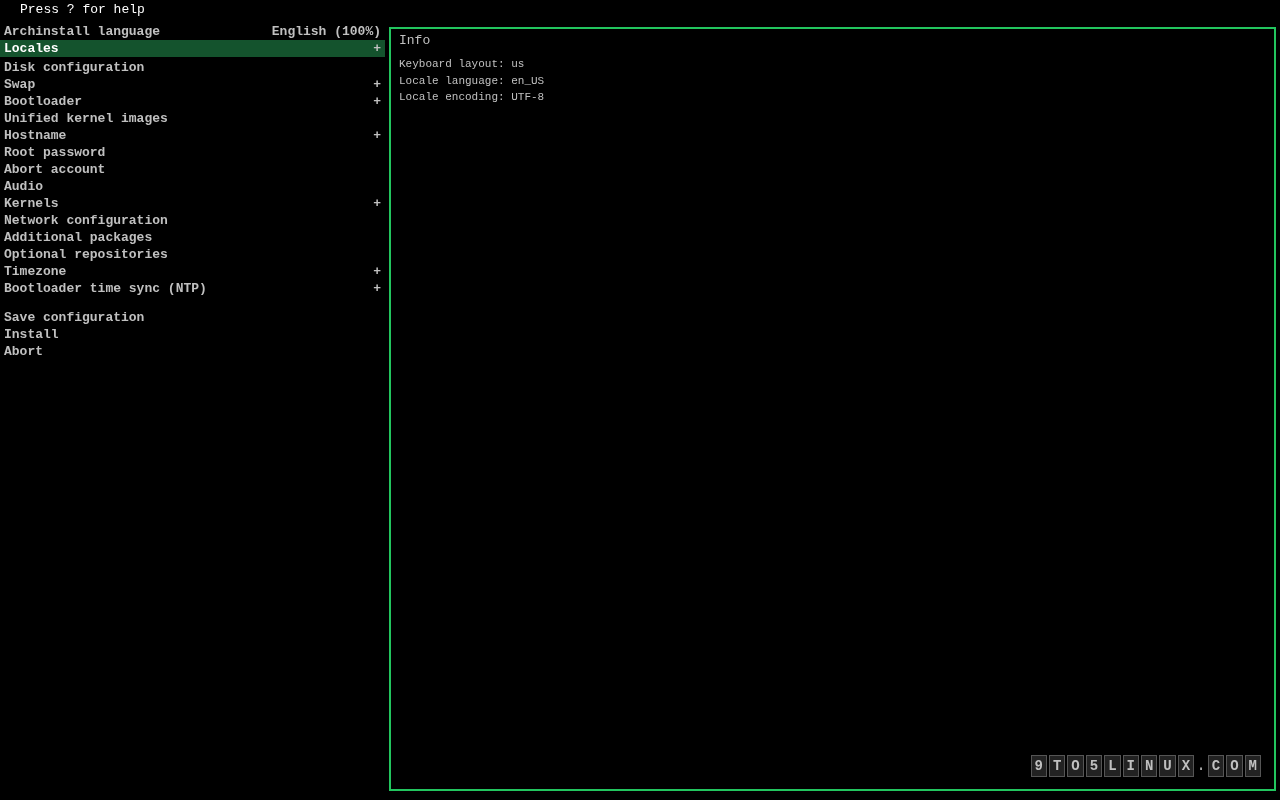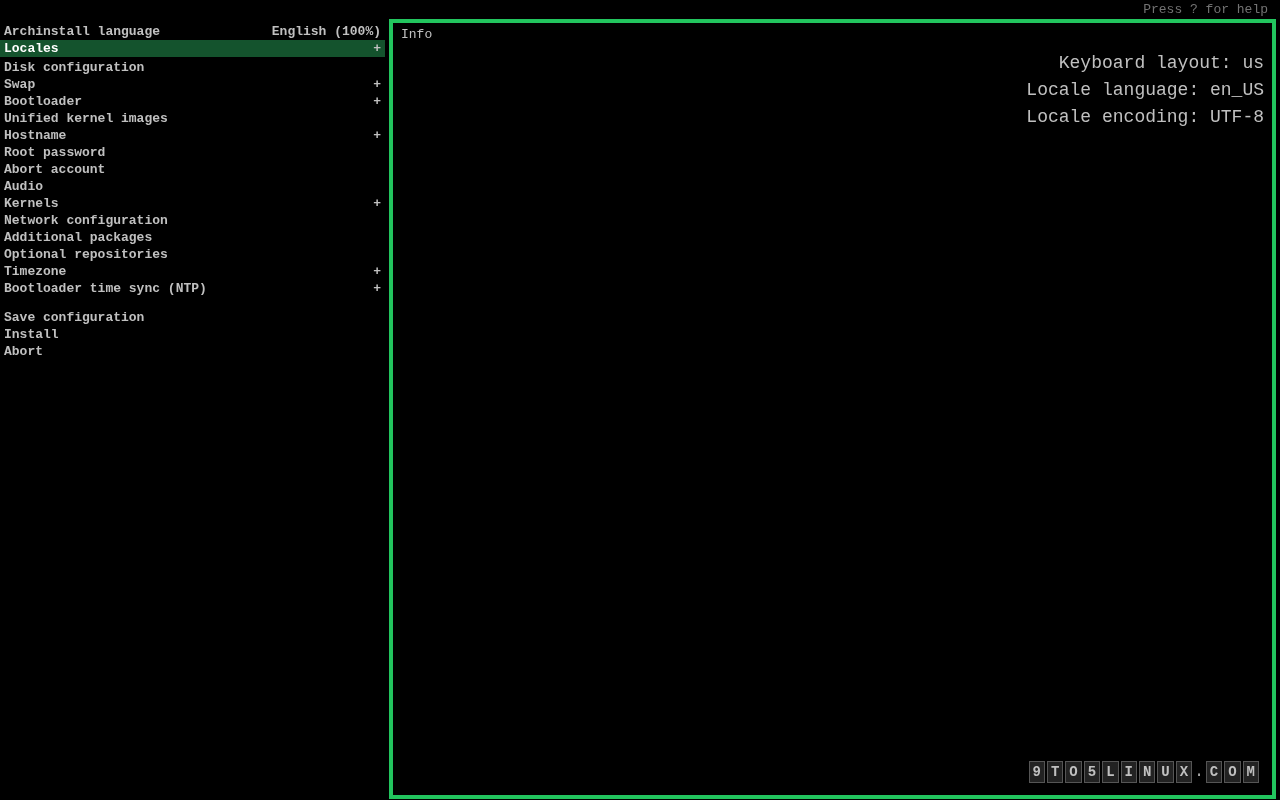--- a/index.html
+++ b/index.html
@@ -13,24 +13,23 @@
       color: #c0c0c0;
       font-family: 'Courier New', Courier, monospace;
       font-size: 13px;
       width: 1280px;
       height: 800px;
       overflow: hidden;
       position: relative;
     }
 
     #header-bar {
-      color: #737373;
-      padding: 2px 12px;
+      color: #ffffff;
+      padding: 2px 20px;
       font-size: 13px;
-      text-align: right;
     }
 
     #main-container {
       display: flex;
       flex-direction: row;
       height: calc(100% - 20px);
     }
 
     #left-panel {
       width: 385px;
@@ -61,37 +60,36 @@
       color: #c0c0c0;
       padding-left: 8px;
     }
 
     .menu-separator {
       height: 12px;
     }
 
     #right-panel {
       flex: 1;
-      border: 4px solid #22c55e;
-      margin: 0 4px;
+      border: 2px solid #22c55e;
+      margin: 8px 4px;
       padding: 4px 8px;
       position: relative;
     }
 
     #info-title {
       color: #c0c0c0;
       margin-bottom: 8px;
       font-size: 13px;
     }
 
     .info-line {
       color: #c0c0c0;
-      font-size: 18px;
+      font-size: 11px;
       line-height: 1.5;
-      text-align: right;
     }
 
     #watermark {
       position: absolute;
       bottom: 12px;
       right: 12px;
     }
 
     .watermark-text {
       display: inline-flex;

